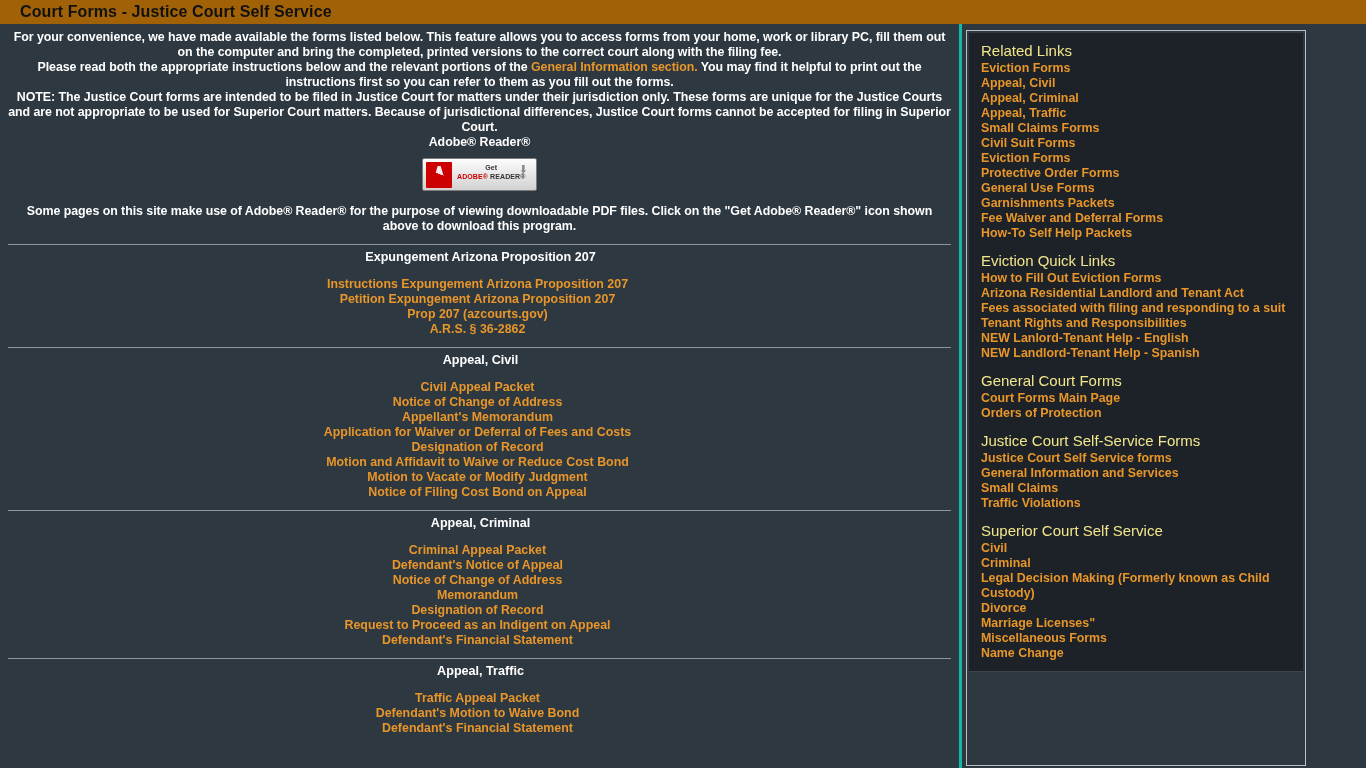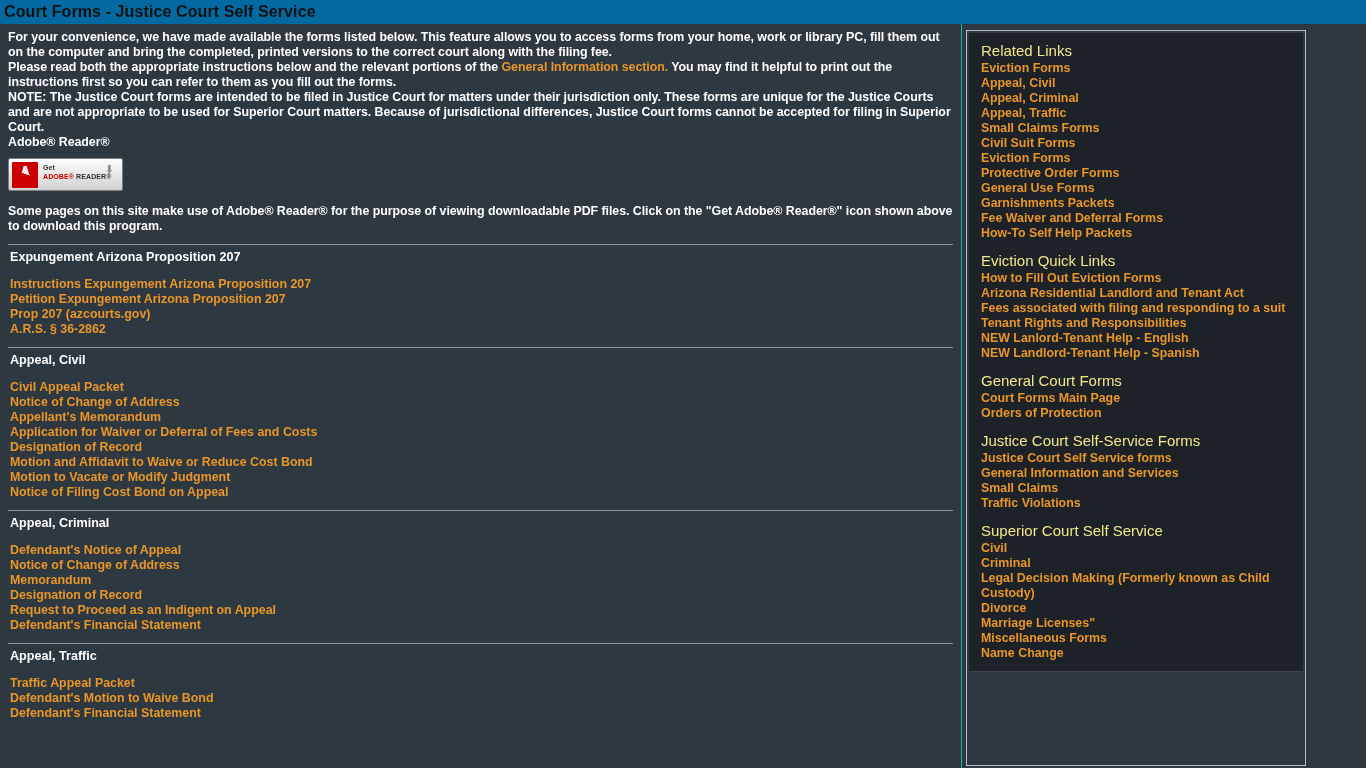--- a/index.html
+++ b/index.html
@@ -7,51 +7,52 @@
     margin: 0; padding: 0;
     width: 1366px; height: 768px;
     overflow: hidden;
     background: #2e3840;
     font-family: "Liberation Sans", sans-serif;
   }
 
   
   #title-bar {
     height: 24px;
-    background: #0369a1;
+    background: #a16207;
     color: #111111;
     font-size: 16px;
     font-weight: bold;
     line-height: 24px;
-    padding-left: 4px;
+    padding-left: 20px;
     letter-spacing: .1px;
     white-space: nowrap;
     overflow: hidden;
   }
 
   
   #page {
     position: relative;
     width: 1366px;
     height: 744px;
     background: #2e3840;
     display: flex;
     align-items: flex-start;
   }
 
   
   #main-col {
     width: 962px;
     height: 744px;
-    border-right: 1px solid #14b8a6;
+    border-right: 3px solid #14b8a6;
     padding: 6px 8px 0 8px;
     overflow: hidden;
     color: #ffffff;
     font-size: 12.4px;
     line-height: 15px;
+    text-align: center;
   }
 
   .intro p {
     margin: 0;
     color: #ffffff;
     font-weight: bold;
     font-size: 12.4px;
     line-height: 15px;
     letter-spacing: -0.05px;
   }
@@ -208,20 +209,21 @@
         <li>Motion and Affidavit to Waive or Reduce Cost Bond</li>
         <li>Motion to Vacate or Modify Judgment</li>
         <li>Notice of Filing Cost Bond on Appeal</li>
       </ul>
     </div>
 
     <div class="section">
       <hr class="section-rule">
       <div class="section-title">Appeal, Criminal</div>
       <ul class="link-list">
+        <li>Criminal Appeal Packet</li>
         <li>Defendant's Notice of Appeal</li>
         <li>Notice of Change of Address</li>
         <li>Memorandum</li>
         <li>Designation of Record</li>
         <li>Request to Proceed as an Indigent on Appeal</li>
         <li>Defendant's Financial Statement</li>
       </ul>
     </div>
 
     <div class="section">

